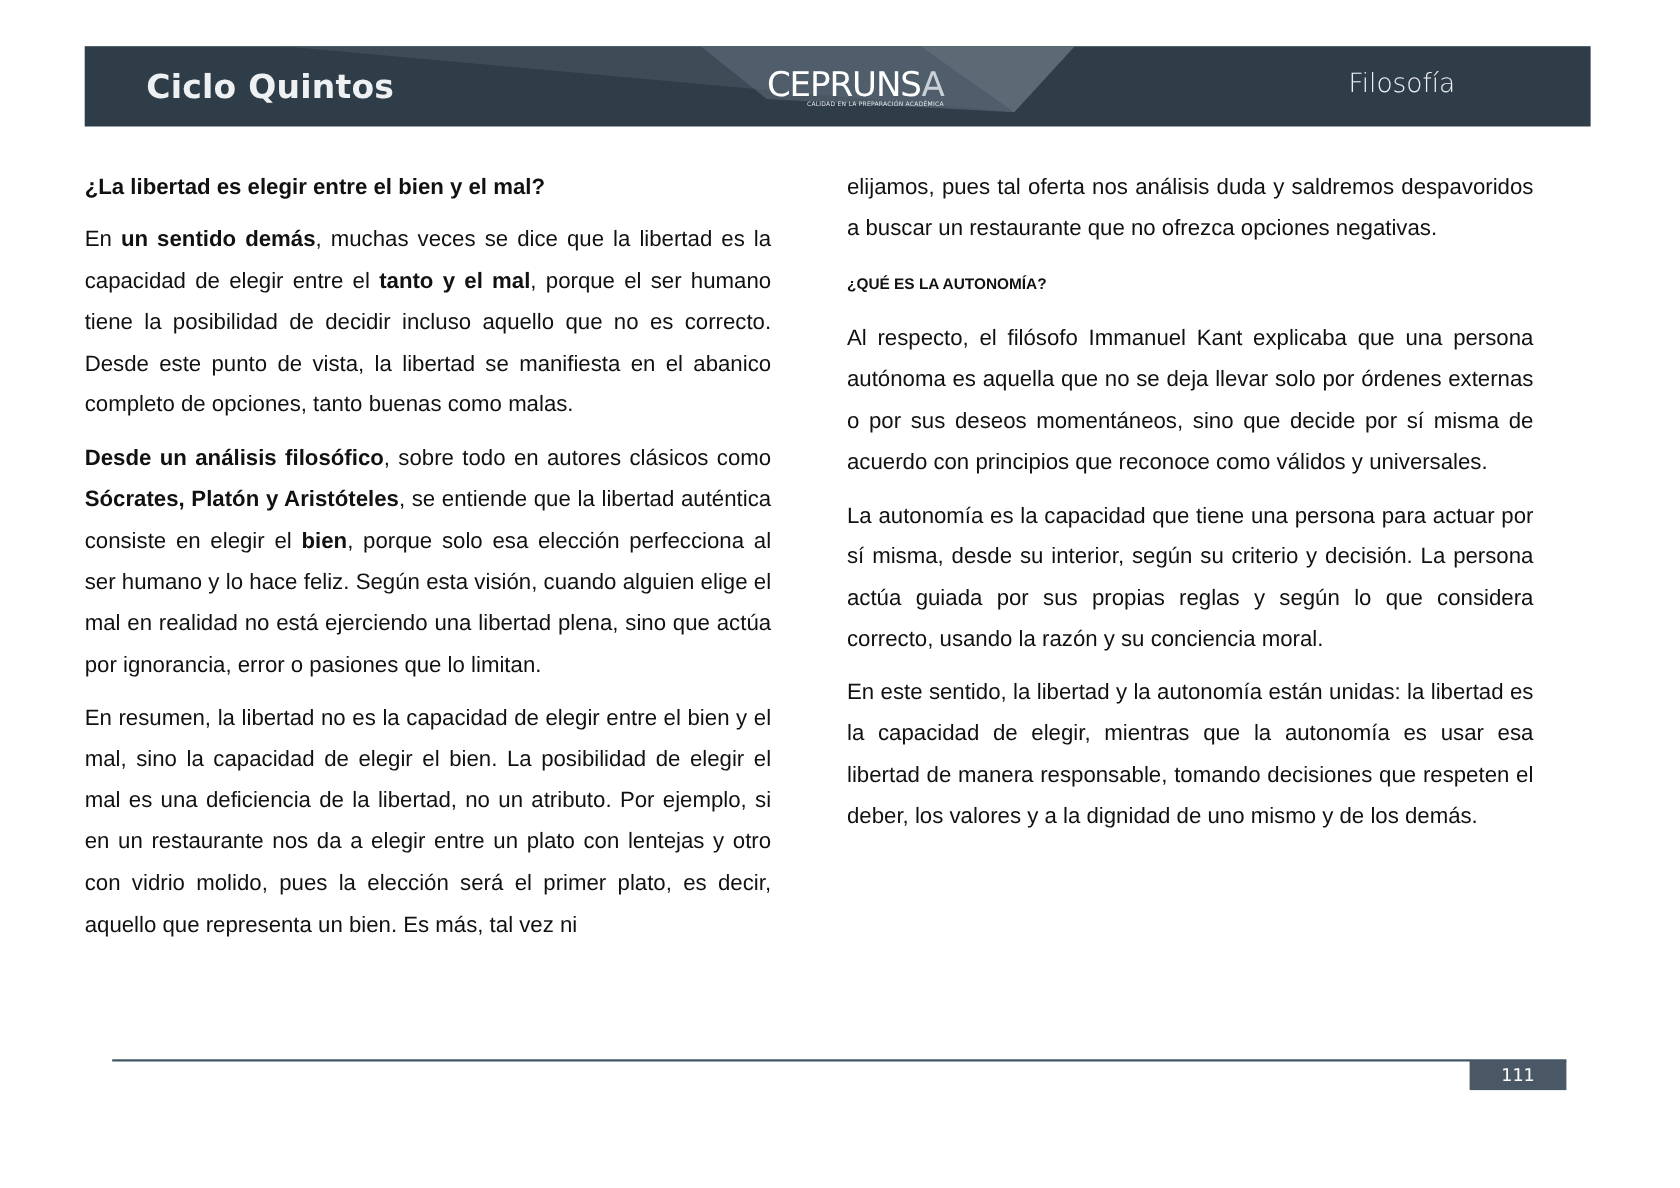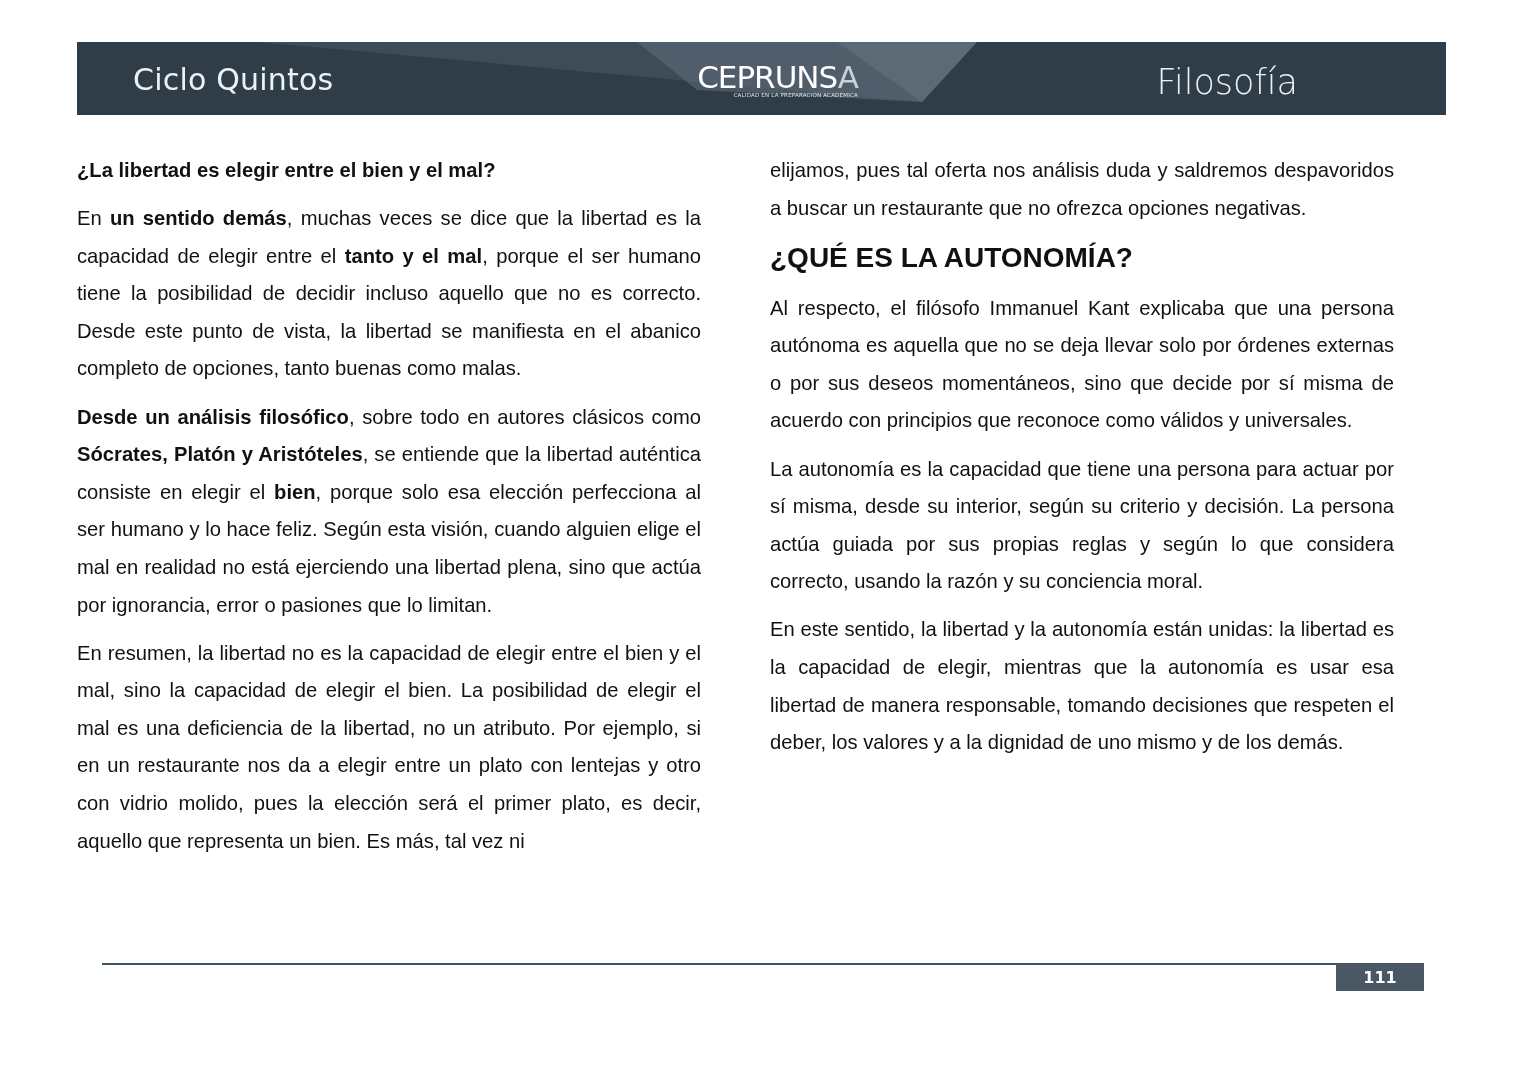--- a/index.html
+++ b/index.html
@@ -1,35 +1,35 @@
 <!DOCTYPE html>
 <html><head>
 <meta charset="utf-8">
 <style>
   html, body { margin: 0; padding: 0; background: #ffffff; }
   body { width: 1527px; height: 1080px; position: relative; overflow: hidden; font-family: "Liberation Sans", sans-serif; color: #111; }
   .header { position: absolute; left: 77px; top: 42px; width: 1369px; height: 73px; background: #2f3d48; overflow: hidden; }
   .header svg.deco { position: absolute; left: 0; top: 0; }
-  .hdr-left { position: absolute; left: 56px; top: 20px; font-size: 30px; color: #eef1f3; font-family: "DejaVu Sans", sans-serif; font-weight: 400; letter-spacing: 0.2px; }
-  .hdr-right { position: absolute; right: 148px; top: 20px; font-size: 35px; color: #eef1f3; font-family: "DejaVu Sans", sans-serif; font-weight: 300; }
+  .hdr-left { position: absolute; left: 56px; top: 20px; font-size: 30px; color: #eef1f3; font-family: "DejaVu Sans", sans-serif; font-weight: 700; letter-spacing: 0.2px; }
+  .hdr-right { position: absolute; right: 123px; top: 20px; font-size: 24px; color: #eef1f3; font-family: "DejaVu Sans", sans-serif; font-weight: 300; }
   .logo { position: absolute; left: 611px; top: 18px; width: 170px; text-align: right; }
   .logo-main { font-family: "DejaVu Sans", sans-serif; font-size: 31px; color: #ffffff; letter-spacing: -1px; line-height: 34px; }
   .logo-main .last { color: #c9d1d7; }
   .logo-sub { font-family: "DejaVu Sans", sans-serif; font-size: 5.5px; color: #dfe4e8; margin-left: 18px; margin-top: -2px; letter-spacing: 0.2px; white-space: nowrap; }
 
   .col { position: absolute; top: 152px; width: 624px; font-size: 20.2px; line-height: 37.6px; text-align: justify; }
   .col.left { left: 77px; }
   .col.right { left: 770px; }
   .col p { margin: 0 0 10.5px 0; }
   .col h3 { margin: 0 0 10.5px 0; font-size: 20.2px; font-weight: bold; line-height: 37.6px; }
-  .col h2 { margin: 0 0 12px 0; font-size: 28px; font-weight: bold; line-height: 40px; }
+  .col h2 { margin: 0 0 12px 0; font-size: 14px; font-weight: bold; line-height: 40px; }
   b { font-weight: bold; }
 
   .footer-line { position: absolute; left: 102px; top: 963px; width: 1322px; height: 1.5px; background: #3d5563; }
-  .page-num { position: absolute; left: 1336px; top: 964px; width: 88px; height: 27px; background: #4a5866; color: #ffffff; font-family: "DejaVu Sans", sans-serif; font-weight: bold; font-size: 16px; line-height: 27px; text-align: center; }
+  .page-num { position: absolute; left: 1336px; top: 964px; width: 88px; height: 27px; background: #4a5866; color: #ffffff; font-family: "DejaVu Sans", sans-serif; font-weight: normal; font-size: 16px; line-height: 27px; text-align: center; }
 </style>
 </head>
 <body>
 
 <div class="header">
   <svg class="deco" width="1369" height="73">
     <polygon points="0,0 1369,0 1369,0 0,0" fill="none"></polygon>
     <polygon points="180,0 900,0 845,60" fill="#4a5965" opacity="0.55"></polygon>
     <polygon points="560,0 900,0 845,60 620,48" fill="#5b6a76" opacity="0.6"></polygon>
     <polygon points="760,0 900,0 845,60" fill="#6c7a86" opacity="0.45"></polygon>

